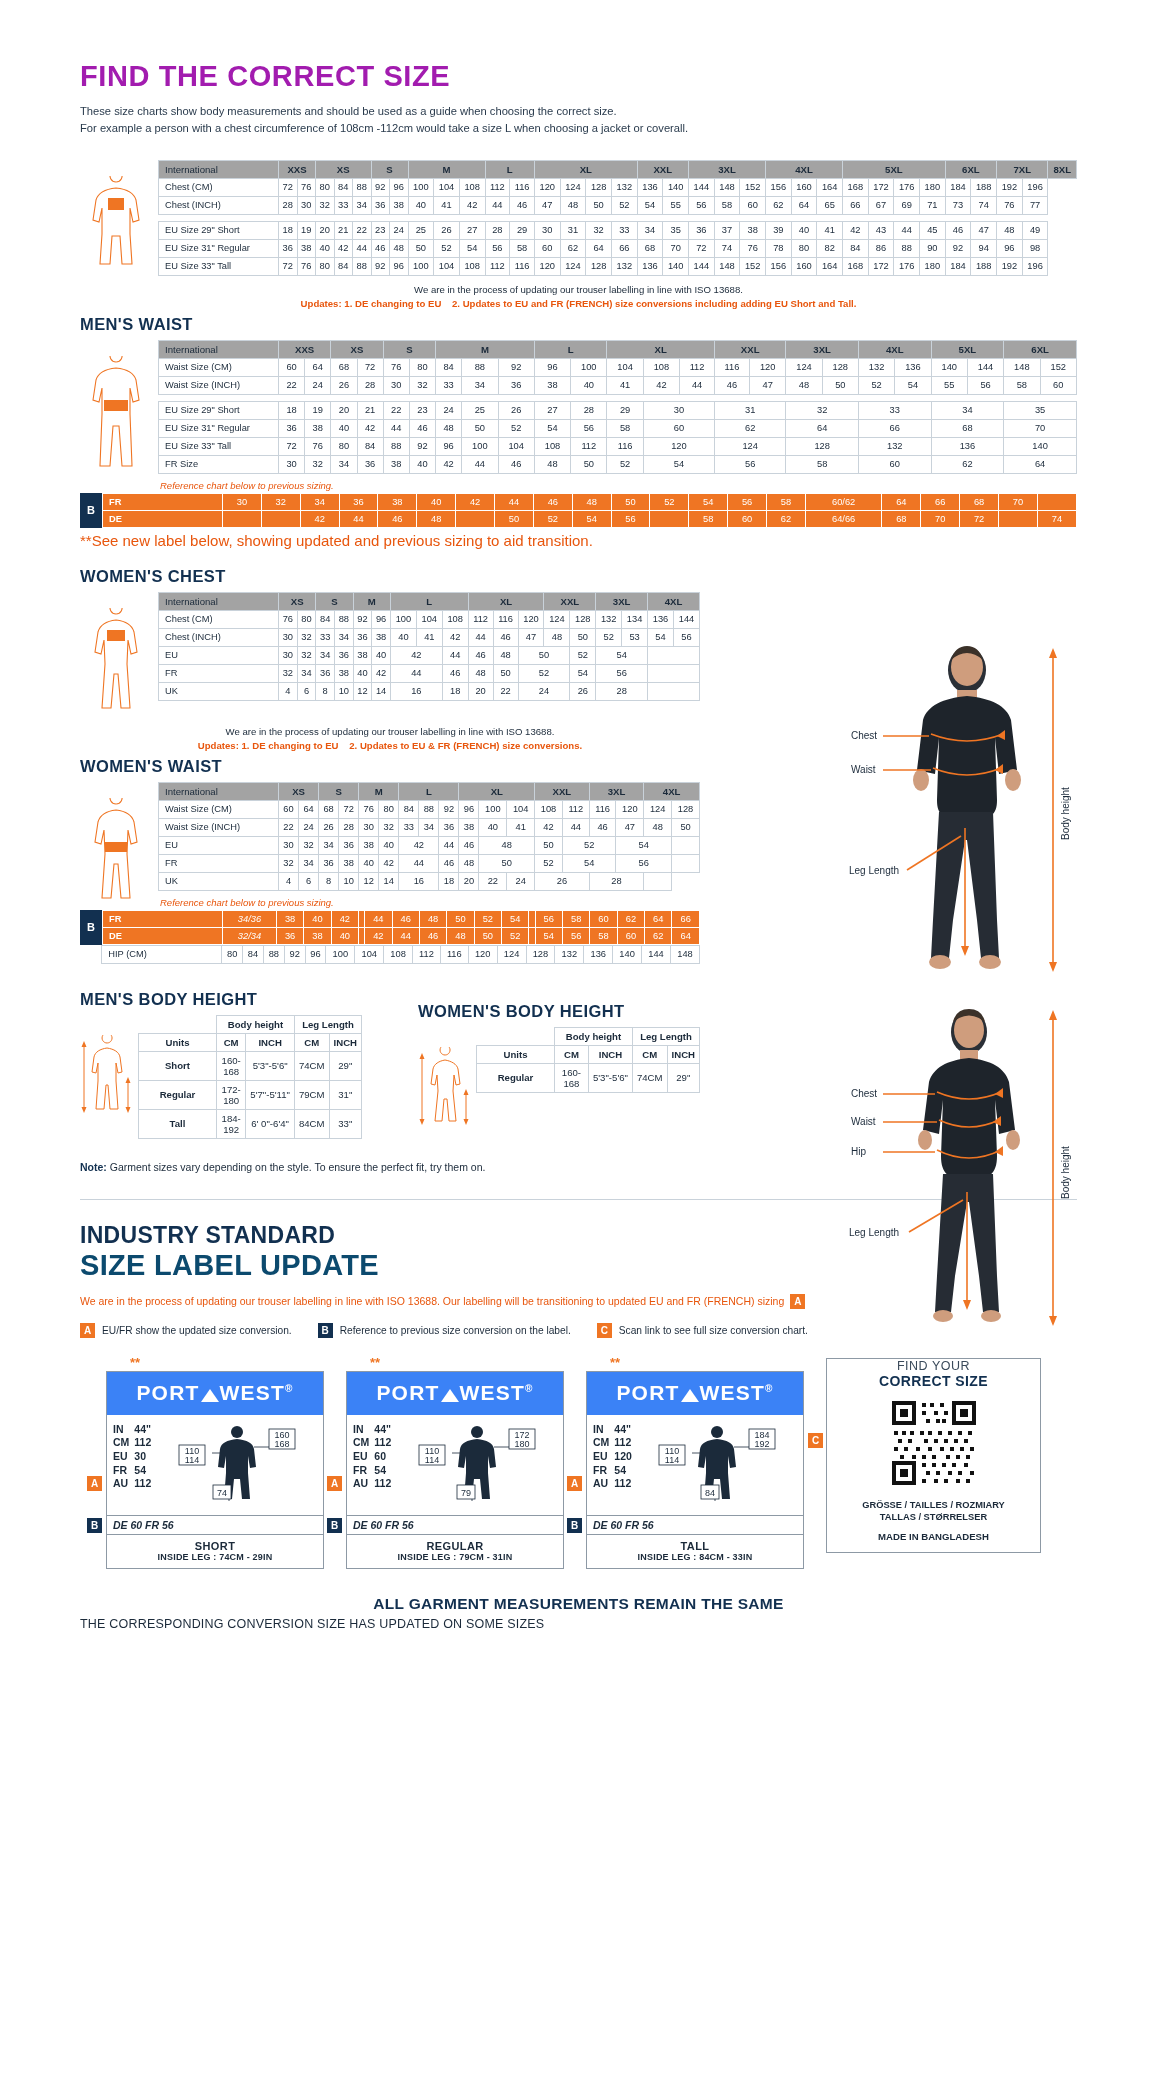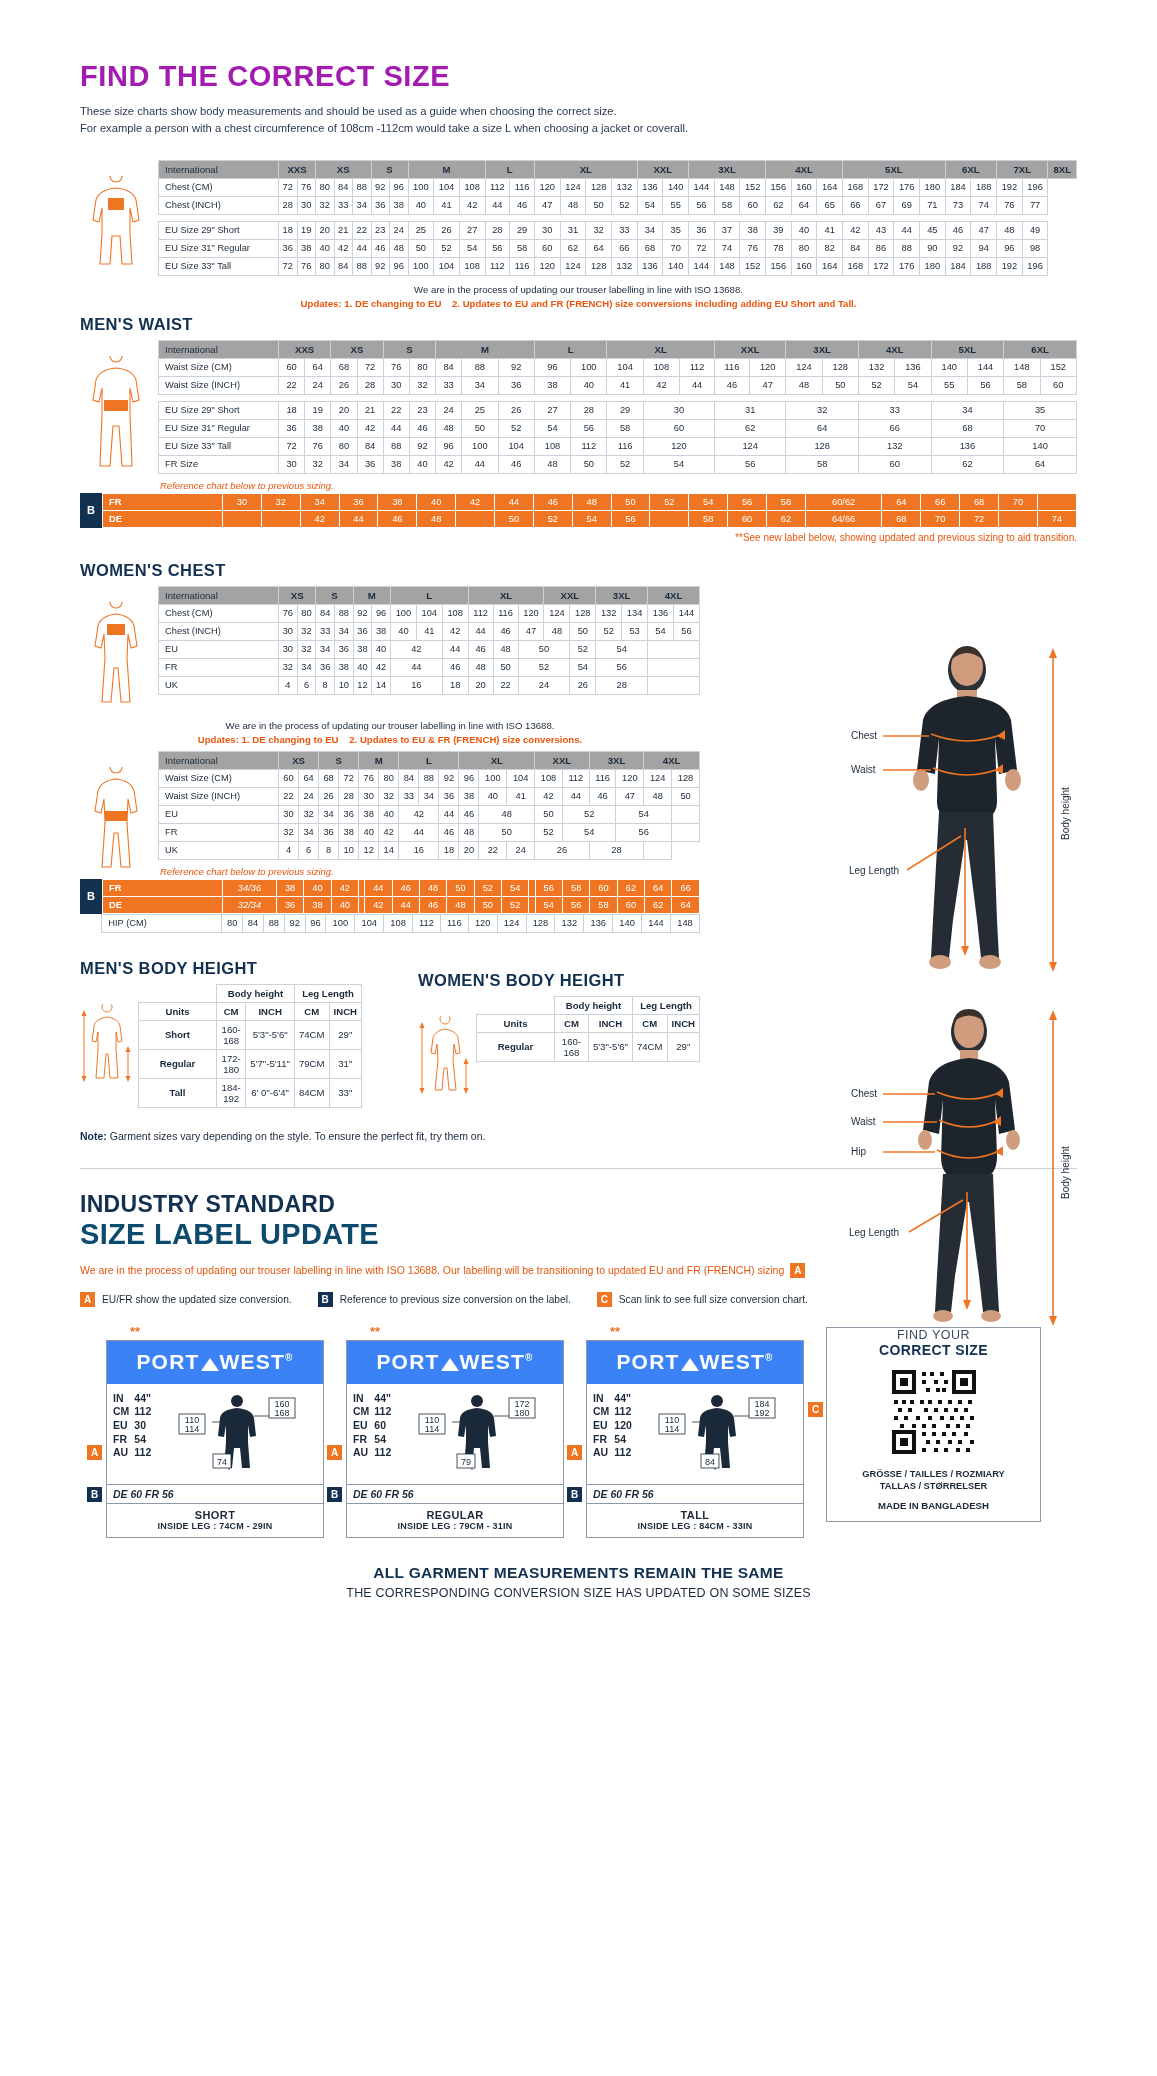--- a/index.html
+++ b/index.html
@@ -39,21 +39,21 @@
   table.size td.label, table.size th.label {
     text-align:left; padding-left:6px; font-weight:normal; width:120px; min-width:120px;
   }
   table.size th.label { font-weight:normal; }
   table.size tr.spacer td { border:none; height:7px; padding:0; }
 
   .note-iso { font-size:9.6px; color:#1b2a3a; text-align:center; margin:8px 0 3px 0; }
   .updates { font-size:9.6px; color:#1b2a3a; text-align:center; margin-bottom:6px; }
   .updates .lbl { color:#e8560d; font-weight:bold; }
   .ref-prev { font-size:9.5px; font-style:italic; color:#e8560d; margin:6px 0 2px 2px; }
-  .see-new { font-size:10px; color:#e8560d; text-align:right; margin-top:4px; }
+  .see-new { font-size:15px; color:#e8560d; margin-top:4px; }
 
   
   .orange-wrap { display:flex; align-items:stretch; }
   .bbadge {
     width:22px; flex:0 0 22px; background:#123050; color:#fff; font-weight:bold;
     font-size:11px; display:flex; align-items:center; justify-content:center;
   }
   table.orange { border-collapse:collapse; width:100%; font-size:9.3px; }
   table.orange td {
     border:1px solid #ffffff; background:#ef7523; color:#ffffff; text-align:center;
@@ -125,21 +125,21 @@
 
   .qr-card { width:215px; border:1px solid #8d99a5; padding:0 8px 10px 8px; text-align:center; position:relative; }
   .qr-t1 { font-size:12.5px; color:#3a4a5a; letter-spacing:0.5px; }
   .qr-t2 { font-size:14px; font-weight:bold; color:#123050; letter-spacing:0.4px; margin-bottom:8px;}
   .qr-img { width:92px; height:92px; margin:0 auto 10px auto; }
   .qr-t3 { font-size:9.3px; font-weight:bold; color:#1b2a3a; line-height:12px; }
   .qr-t4 { font-size:9.6px; font-weight:bold; color:#1b2a3a; margin-top:8px; }
   .qr-c { position:absolute; left:-19px; top:74px; }
 
   .bottom1 { text-align:center; font-size:15.5px; font-weight:bold; color:#123050; margin-top:26px; letter-spacing:0.3px;}
-  .bottom2 { text-align:center; font-size:12.5px; color:#1b2a3a; margin-top:4px; letter-spacing:0.2px;}
+  .bottom2 { text-align:left; font-size:12.5px; color:#1b2a3a; margin-top:4px; letter-spacing:0.2px;}
 
   
   .models { position:absolute; right:80px; top:640px; width:230px; }
   .model-block { position:relative; margin-bottom:24px; }
   svg { display:block; }
 </style>
 </head>
 <body>
 
 <div class="page">
@@ -736,20 +736,21 @@
     <div class="note-iso">We are in the process of updating our trouser labelling in line with ISO 13688.</div>
     <div class="updates">
       <span class="lbl">Updates:</span>
       <span class="lbl">1.  DE changing to EU</span>
       &nbsp;&nbsp;
       <span class="lbl">2.  Updates to EU &amp; FR (FRENCH) size conversions.</span>
     </div>
   </div>
 
   <div class="block" style="width:620px;">
+    <h2 class="section-title">WOMEN'S WAIST</h2>
     <div class="row-flex">
       <div class="figure-col">
         <svg width="72" height="110" viewBox="0 0 72 110">
           <g stroke="#ef7523" stroke-width="1.1" fill="none">
             <path d="M36 6 a6 6 0 1 1 0.1 0"></path>
             <path d="M36 12 C27 13 20 17 18 24 L15 44 L21 46 L24 32 L25 56 L22 100 L31 100 L34 66 L38 66 L41 100 L50 100 L47 56 L48 32 L51 46 L57 44 L54 24 C52 17 45 13 36 12 Z"></path>
           </g>
           <rect x="25" y="44" width="22" height="10" fill="#ef7523"></rect>
         </svg>
       </div>

